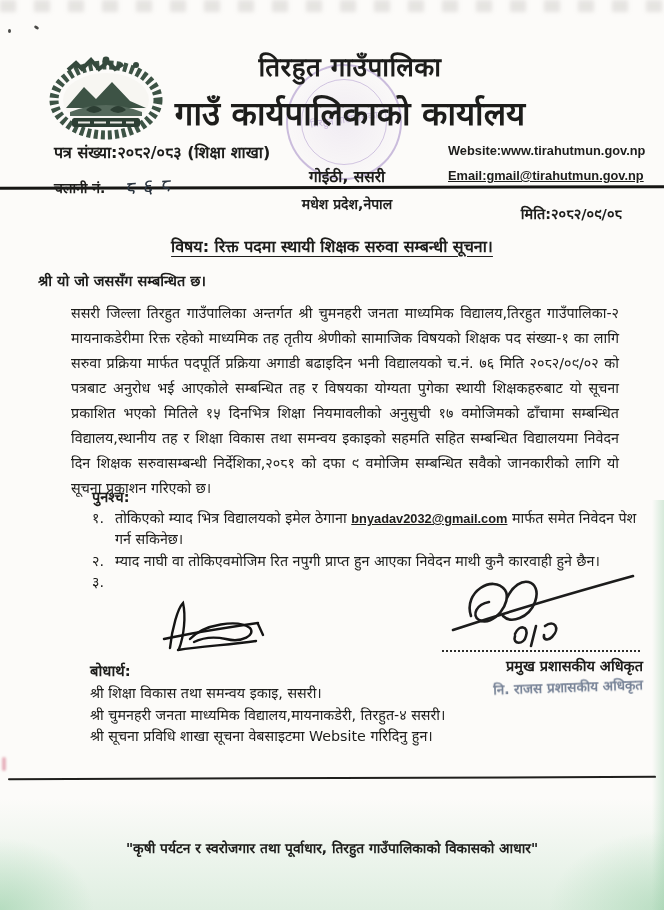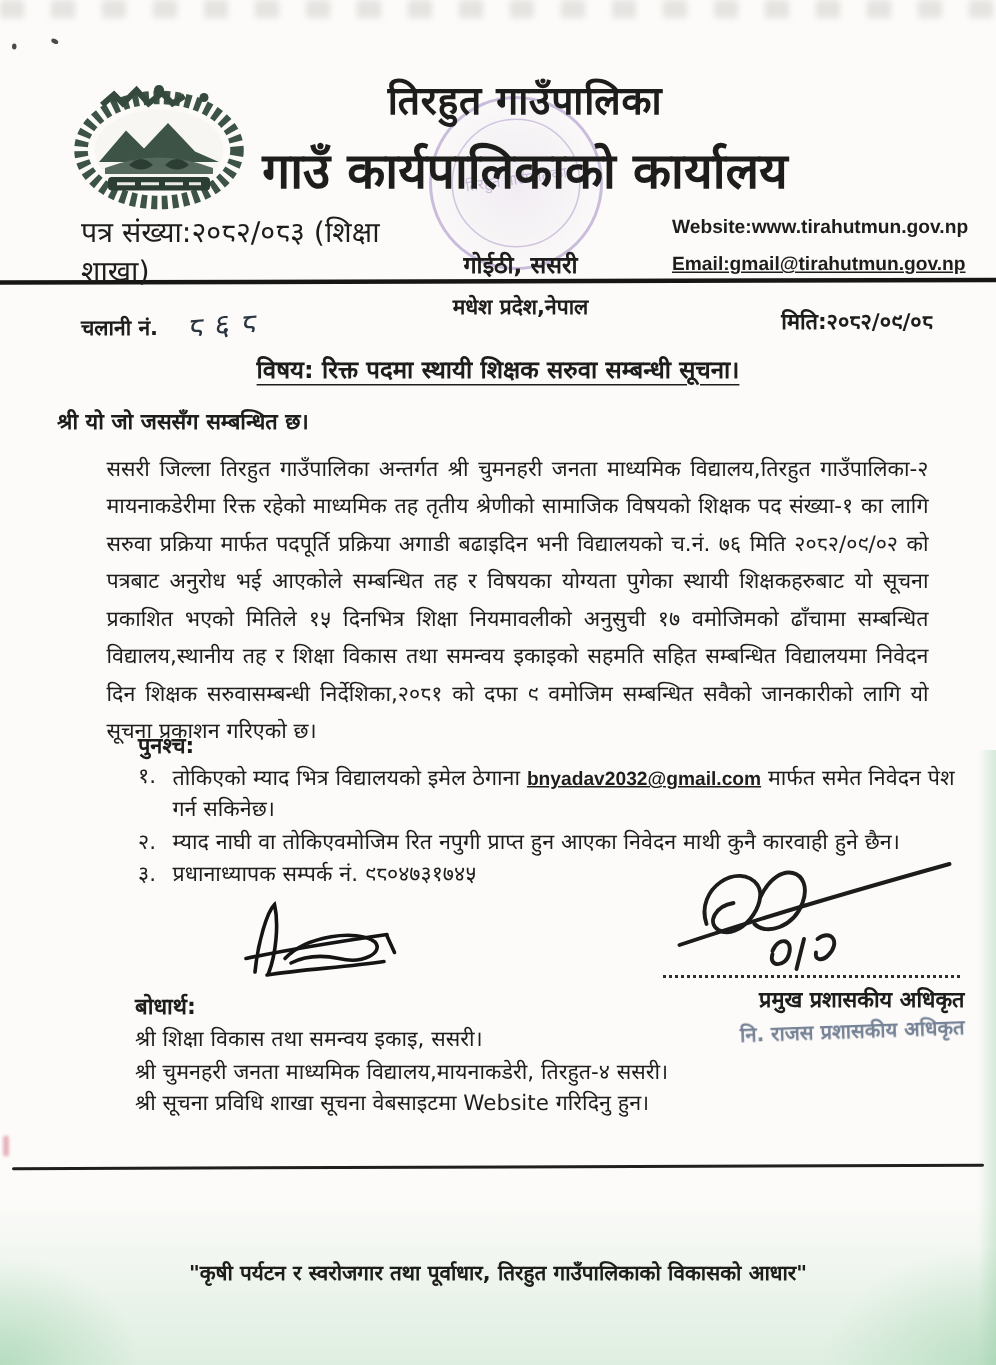--- a/index.html
+++ b/index.html
@@ -48,21 +48,21 @@
   .stamp .stamp-txt {
     position:absolute; left:0; right:0; top:46px; text-align:center;
     font-size:10px; color:rgba(126,92,176,.38); transform:rotate(-8deg);
   }
   .titles { position:absolute; left:150px; top:48px; width:400px; text-align:center; z-index:1; }
   .title1 { font-size:26px; font-weight:bold; letter-spacing:.5px; }
   .title2 { font-size:33px; font-weight:bold; margin-top:6px; white-space:nowrap; }
 
   .info-row { position:absolute; top:141px; left:0; width:664px; z-index:1; }
   .info-left { position:absolute; left:54px; top:0; width:220px; }
-  .letter-no { font-size:19px; font-weight:normal; }
+  .letter-no { font-size:16px; font-weight:bold; }
   .chalani-line { margin-top:9px; font-size:14px; font-weight:bold; }
   .chalani-val {
     display:inline-block; margin-left:16px; font-family:"DejaVu Serif", serif;
     font-size:20px; font-weight:normal; color:#2b3540; letter-spacing:7px;
     transform:skew(-10deg) rotate(-4deg);
   }
   .info-center { position:absolute; left:272px; top:0; width:150px; text-align:center; }
   .addr1 { font-size:15.5px; font-weight:bold;margin-top:24px; }
   .addr2 { font-size:14px; font-weight:bold; margin-top:7px; }
   .info-right { position:absolute; left:448px; top:2px; width:230px; font-family:"Liberation Sans", sans-serif; }
@@ -191,21 +191,20 @@
     <li>
       <span class="ps-num">१.</span>
       <span><span>तोकिएको म्याद भित्र विद्यालयको इमेल ठेगाना</span> <span class="email-u">bnyadav2032@gmail.com</span> <span>मार्फत समेत निवेदन पेश गर्न सकिनेछ।</span></span>
     </li>
     <li>
       <span class="ps-num">२.</span>
       <span>म्याद नाघी वा तोकिएवमोजिम रित नपुगी प्राप्त हुन आएका निवेदन माथी कुनै कारवाही हुने छैन।</span>
     </li>
     <li>
       <span class="ps-num">३.</span>
-      <span>प्रधानाध्यापक सम्पर्क नं. ९८०४७३१७४५</span>
     </li>
   </ul>
 </div>
 
 <svg class="sig-left" viewBox="0 0 125 62" aria-hidden="true">
   <g fill="none" stroke="#141414" stroke-width="2.4" stroke-linecap="round">
     <path d="M12 54 C 14 34, 20 14, 25 9 C 28 22, 26 42, 21 55"></path>
     <path d="M6 45 C 34 39, 66 34, 100 29"></path>
     <path d="M32 45 C 46 30, 80 25, 92 34 C 98 41, 84 49, 68 45 C 54 42, 44 44, 36 48"></path>
     <path d="M20 56 C 44 52, 72 51, 98 47"></path>

